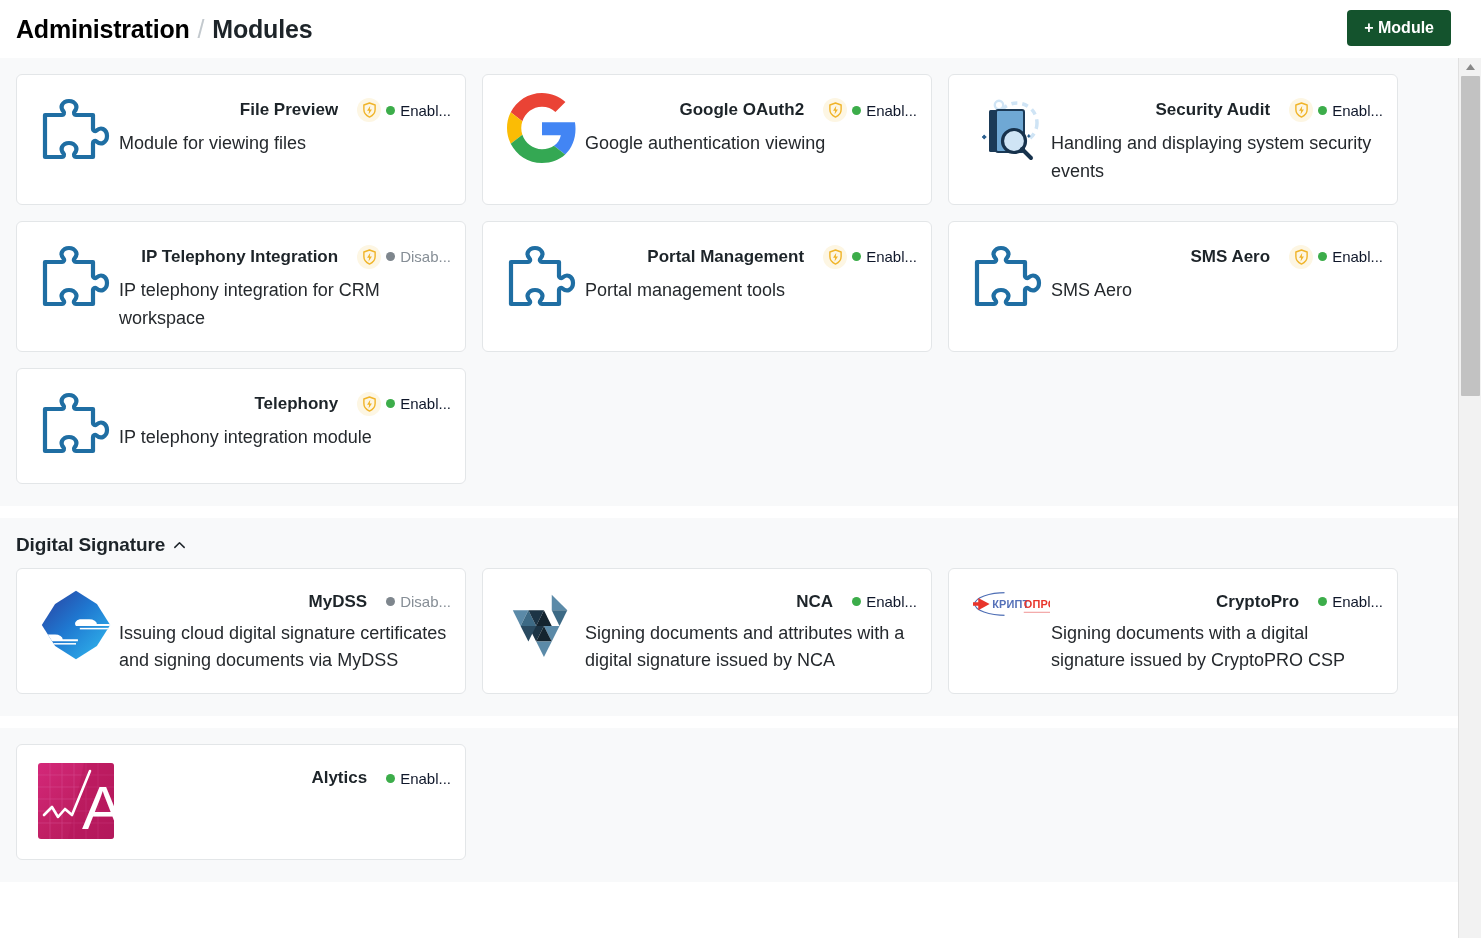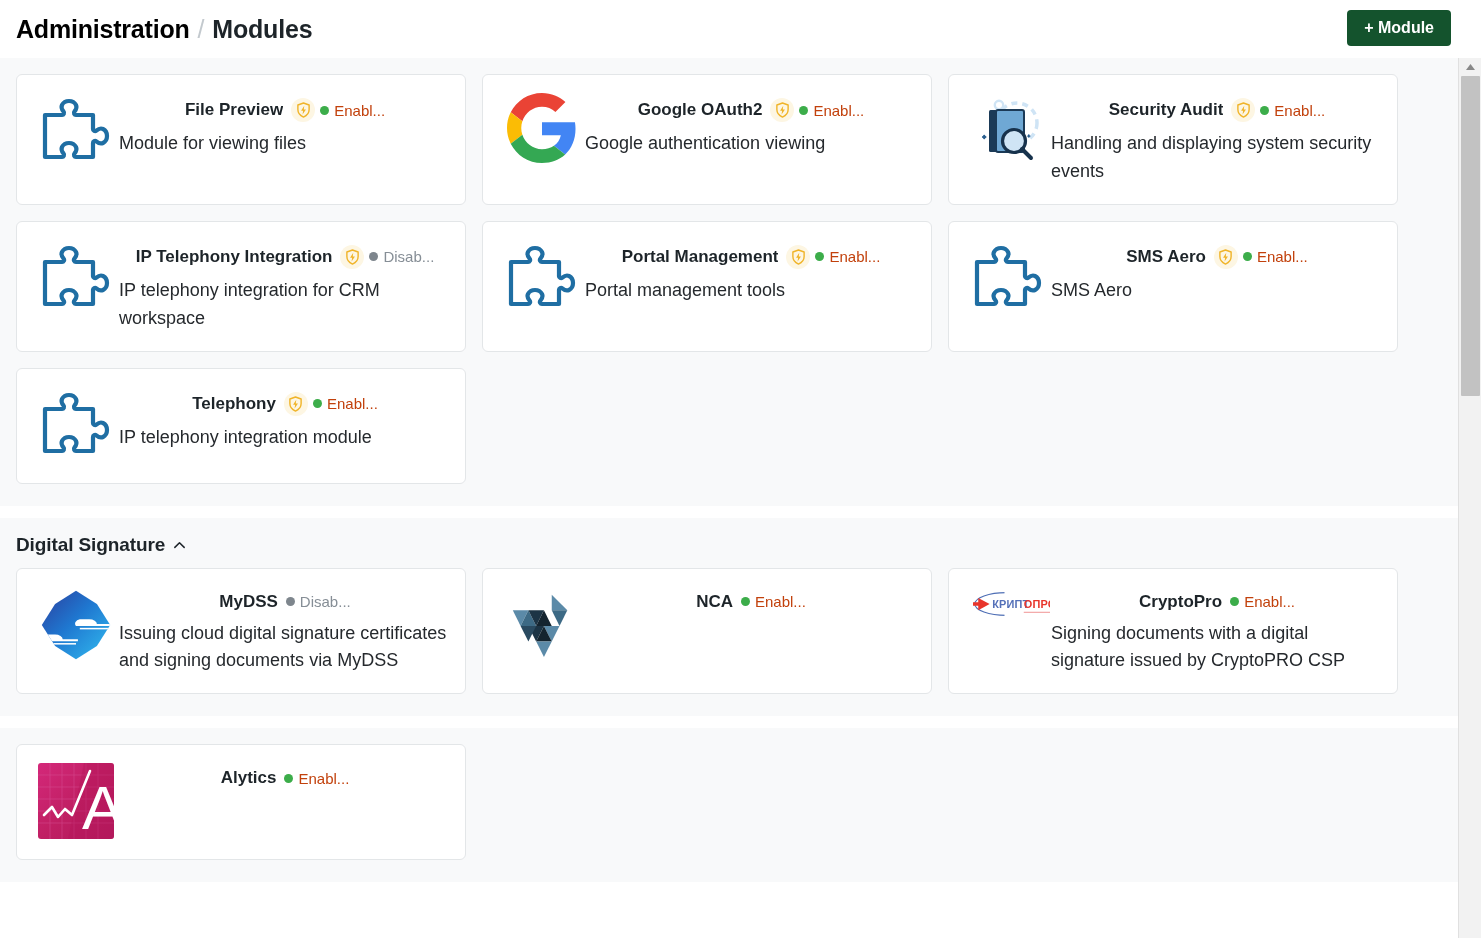--- a/index.html
+++ b/index.html
@@ -146,22 +146,22 @@
 
   .card-body {
     flex: 1 1 auto;
     min-width: 0;
     padding-top: 5px;
   }
 
   .card-toprow {
     display: flex;
     align-items: center;
-    justify-content: center;
-    gap: 8px;
+    justify-content: flex-end;
+    gap: 19px;
   }
 
   .card-title {
     font-size: 17px;
     font-weight: bold;
     color: #1d2429;
     white-space: nowrap;
     overflow: hidden;
     text-overflow: ellipsis;
   }
@@ -196,21 +196,21 @@
   .dot-enabled  { background: #3cad4a; }
   .dot-disabled { background: #7e868d; }
 
   .status-text {
     font-size: 15px;
     max-width: 56px;
     overflow: hidden;
     text-overflow: ellipsis;
     white-space: nowrap;
   }
-  .txt-enabled  { color: #c2410c; }
+  .txt-enabled  { color: #0f172a; }
   .txt-disabled { color: #868e96; }
 
   .card-desc {
     font-size: 18px;
     color: #25292d;
     line-height: 1.55;
     margin-top: 8px;
     max-width: 330px;
   }
 
@@ -525,20 +525,21 @@
                   </svg></span>
               </div>
               <div class="card-body">
                 <div class="card-toprow">
                   <div class="card-title">NCA</div>
                   <div class="card-status">
                     <span class="status-dot dot-enabled"></span>
                     <span class="status-text txt-enabled">Enabl...</span>
                   </div>
                 </div>
+                <div class="card-desc">Signing documents and attributes with a digital signature issued by NCA</div>
               </div>
             </div>
             <div class="card">
               <div class="card-icon">
                 <span class="cryptopro-logo">
                   <svg width="84" height="34" viewBox="0 0 96 38">
                     <ellipse cx="46" cy="19" rx="36" ry="13" fill="none" stroke="#4f6fb5" stroke-width="1.3"></ellipse>
                     <rect x="44" y="4" width="54" height="30" fill="#ffffff"></rect>
                     <polygon points="14,12 27,19 14,26" fill="#e8352b"></polygon>
                     <rect x="8" y="17" width="9" height="4" fill="#e8352b"></rect>

